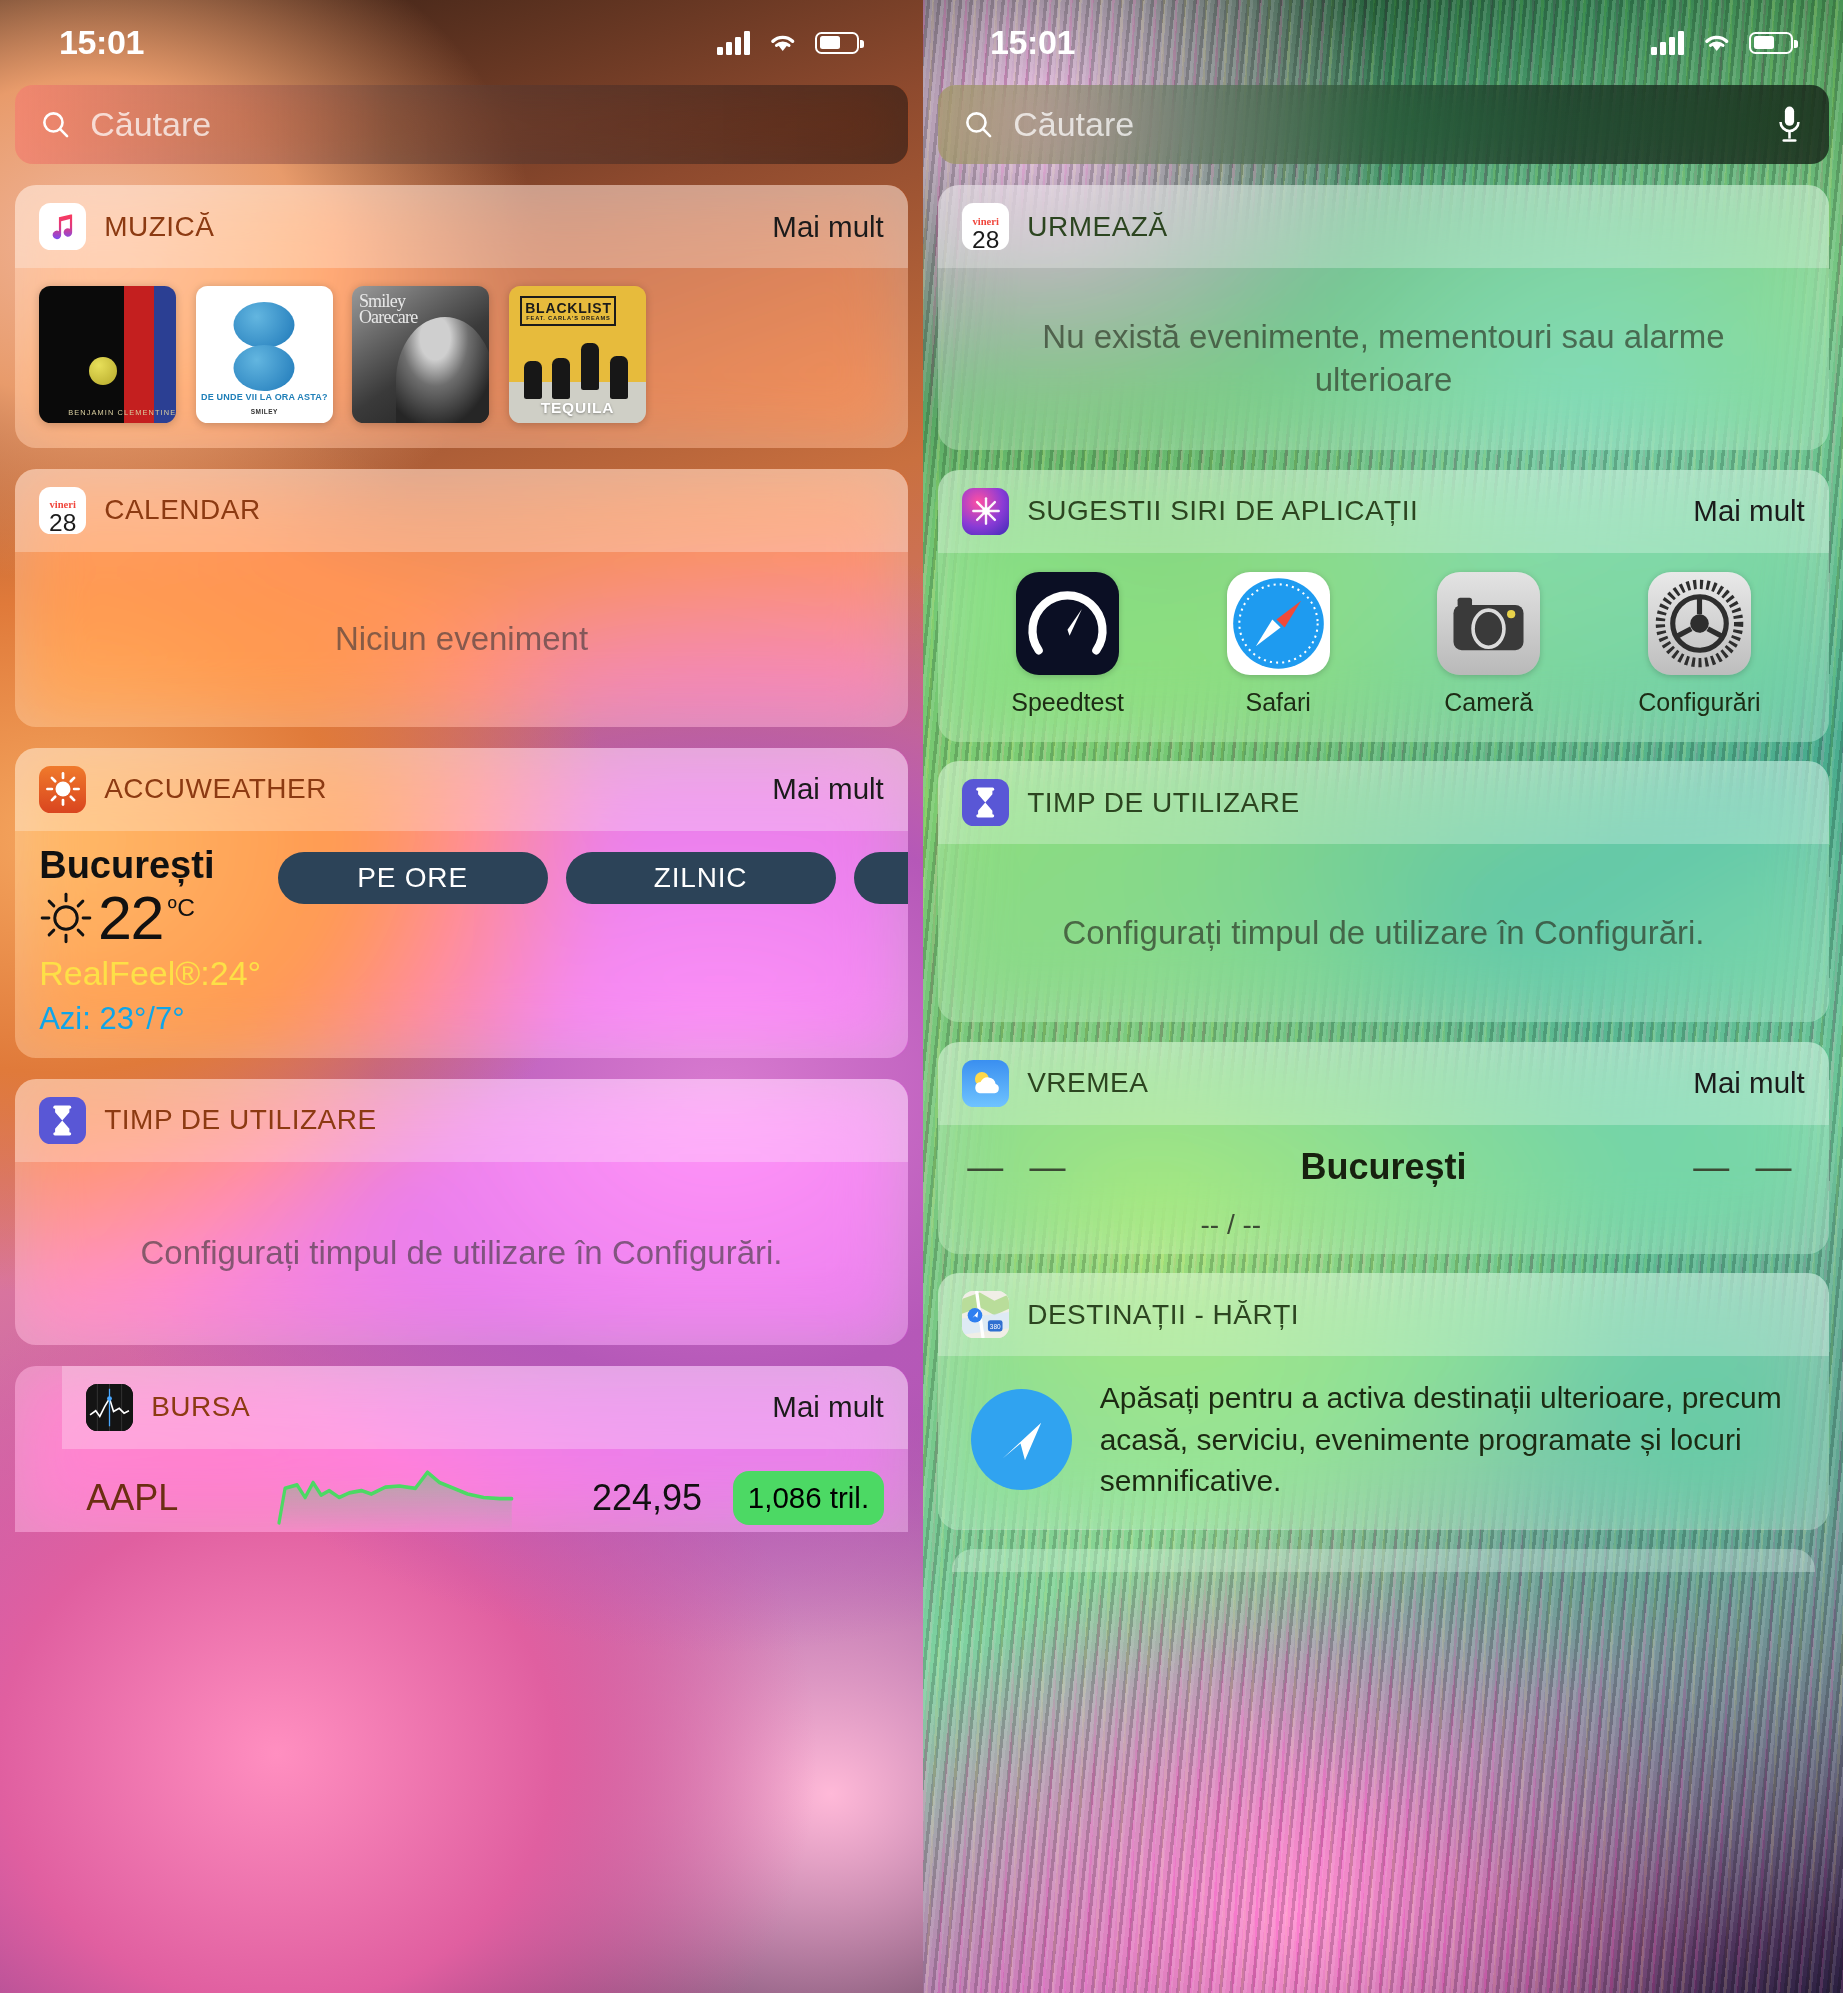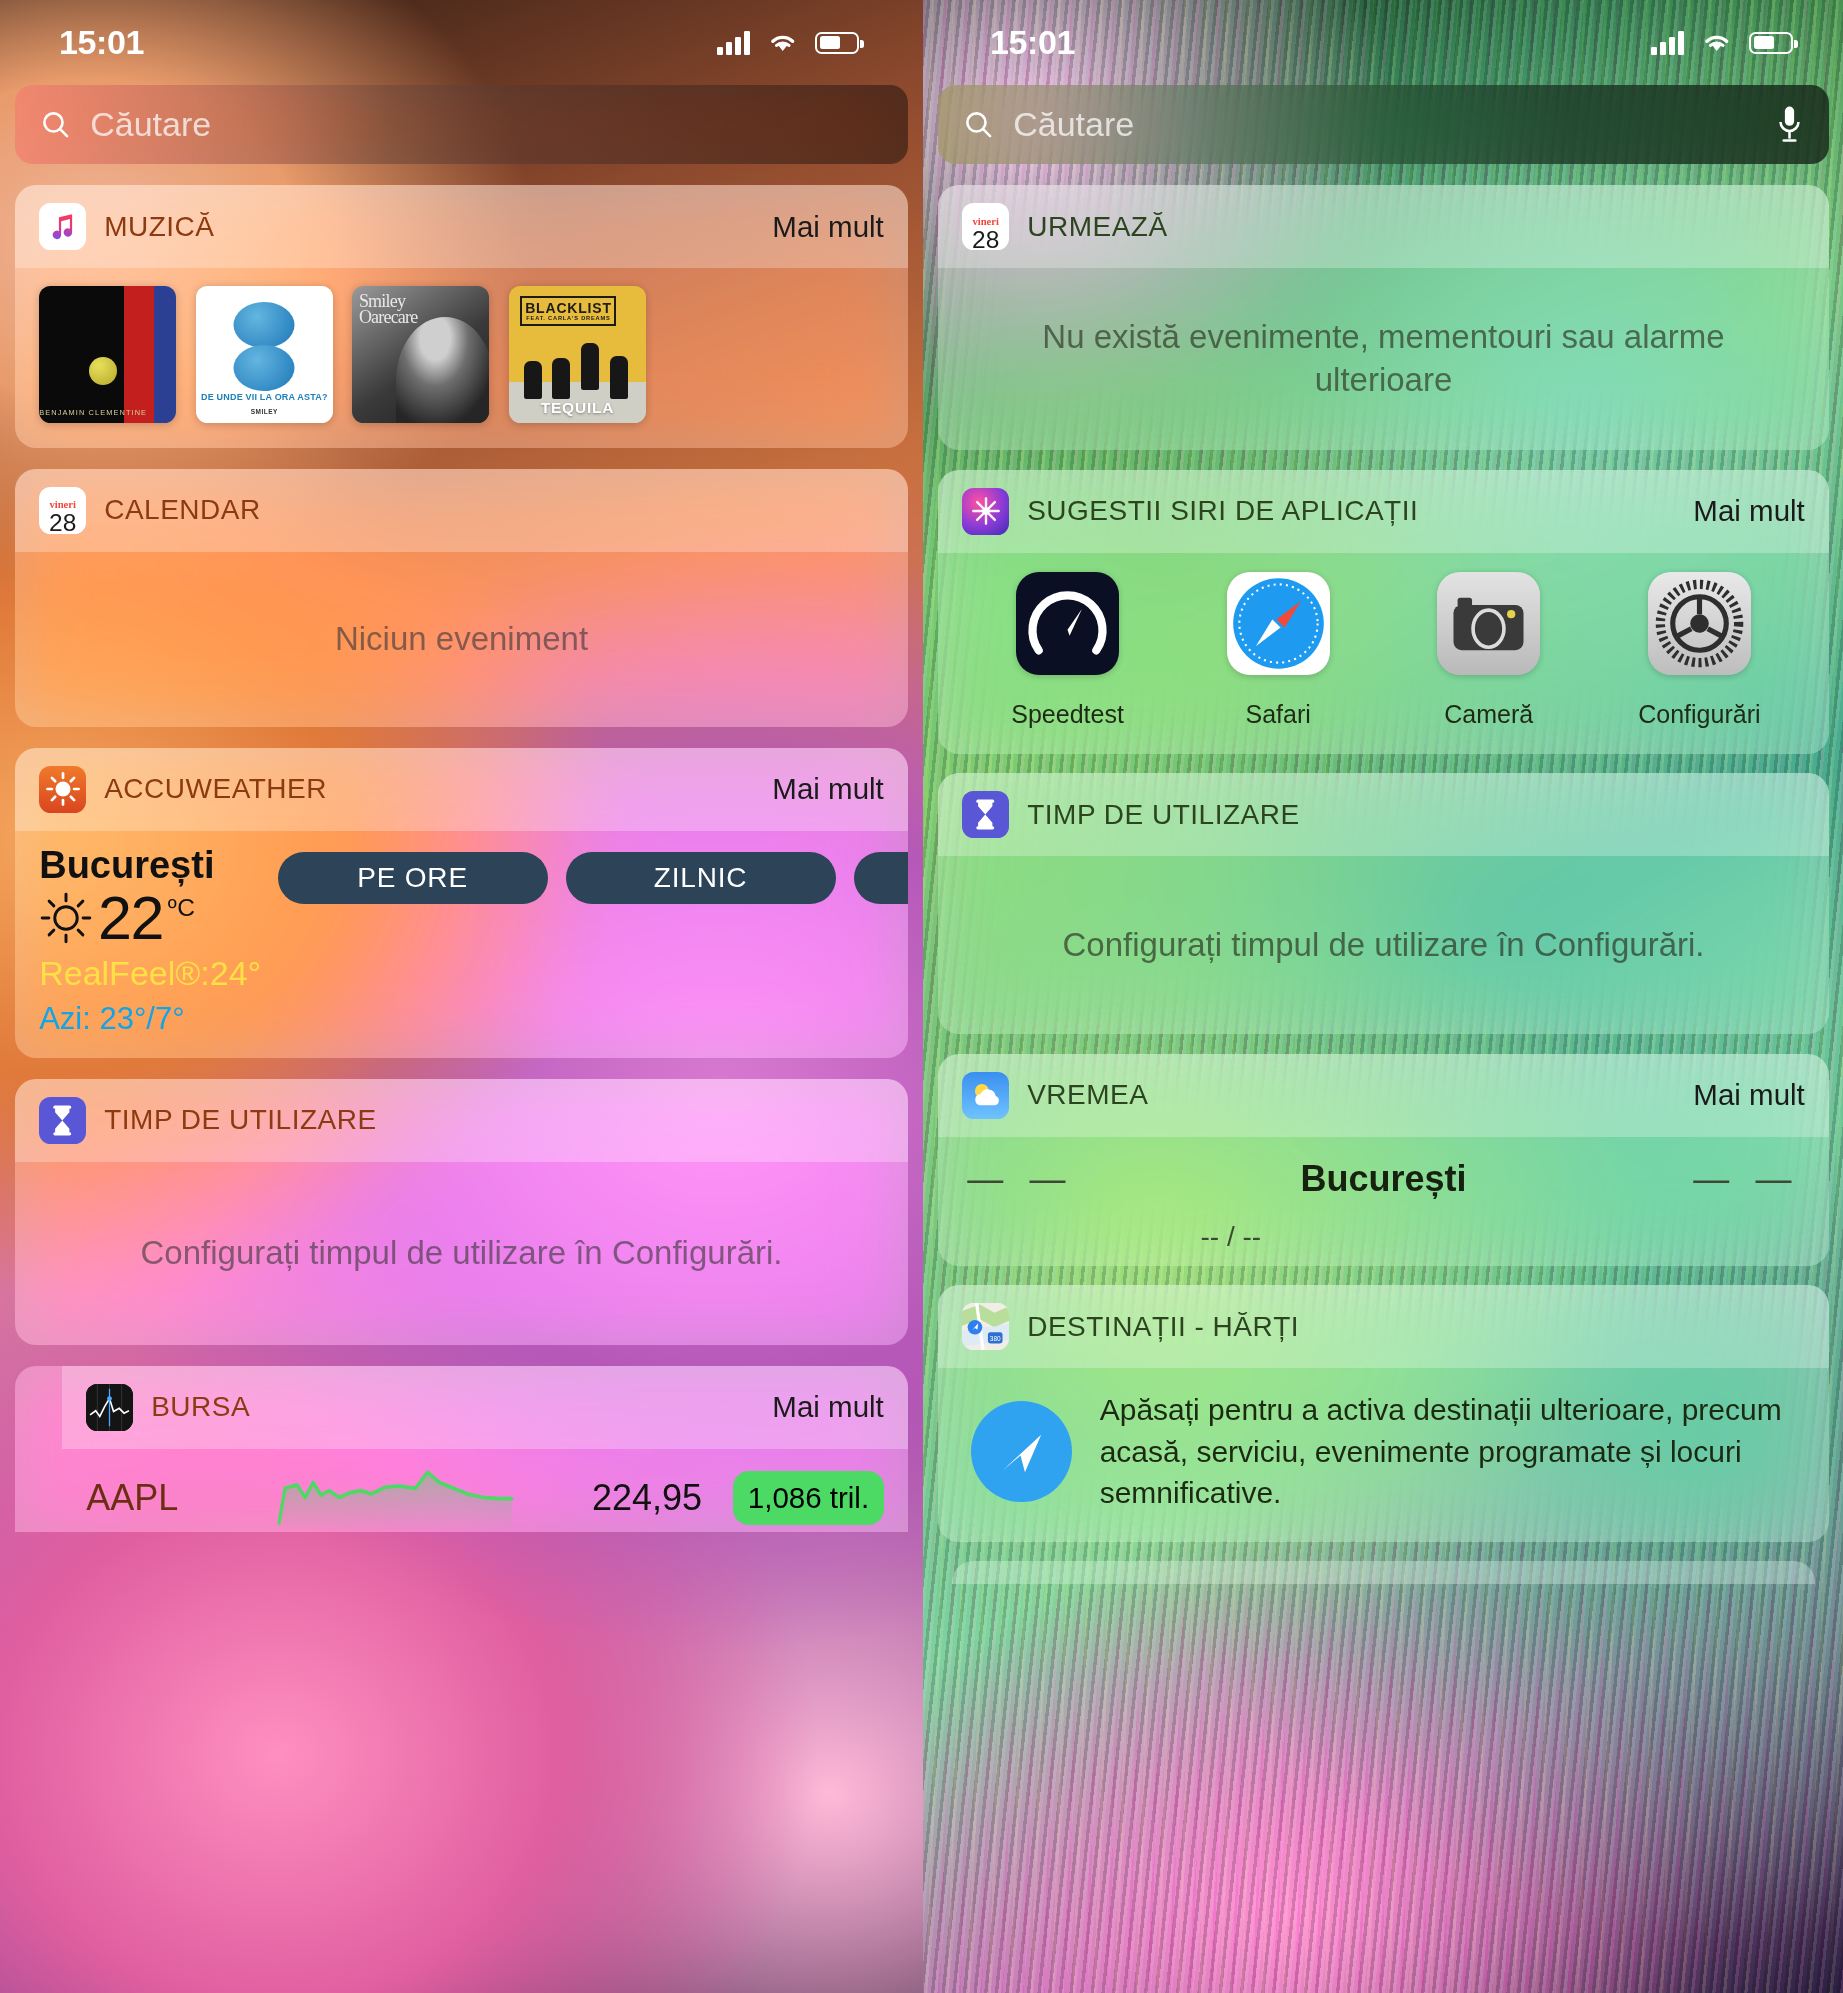--- a/index.html
+++ b/index.html
@@ -128,21 +128,21 @@
   .ic-maps{ background:linear-gradient(180deg,#f2f0ea,#dcd9d0); }
 
   
   .albums{ display:flex; gap:19.6px; }
   .album{
     width:137px; height:137px; border-radius:11.5px; overflow:hidden;
     position:relative; flex:0 0 auto; background:#222;
     box-shadow:0 1.6px 8.2px rgba(0,0,0,0.2);
   }
   .album .cap{
-    position:absolute; left:0; right:0; bottom:6.5px; text-align:left;
+    position:absolute; left:0; right:0; bottom:6.5px; text-align:right;
     font-size:7.4px; letter-spacing:1.1px; color:#d9cfa0;
   }
   .alb1{ background:linear-gradient(90deg,#0a0a0a 0 62%, #c41f1f 62% 84%, #2b3f93 84% 100%); }
   .alb1 .apple{ position:absolute; left:36%; top:52%; width:28px; height:28px; border-radius:50%;
     background:radial-gradient(circle at 35% 30%,#e8e05a,#b5a82a); }
   .alb2{ background:#fff; }
   .alb2 .hg{ position:absolute; left:50%; top:12%; transform:translateX(-50%);
     width:61px; height:90px; }
   .alb2 .hg b{ display:block; width:61px; height:46px; border-radius:50%;
     background:radial-gradient(circle at 38% 32%, #63b6e0, #1d77b8); }
@@ -192,21 +192,21 @@
   .stock-badge{
     background:#4cd964; color:#000000; font-size:29.5px; font-weight:400;
     border-radius:16px; padding:9.8px 14.7px; margin-left:14.7px; white-space:nowrap;
   }
 
   
   .apps{ display:flex; justify-content:space-around; padding:19.6px 8.2px 4.9px; }
   .app{ display:flex; flex-direction:column; align-items:center; gap:13px; width:147px; }
   .app .bigicon{ width:103px; height:103px; border-radius:23px; position:relative; overflow:hidden;
     box-shadow:0 1.6px 6.5px rgba(0,0,0,.18); }
-  .app .lbl{ font-size:25px; color:#1d2b14;margin-top:12px; }
+  .app .lbl{ font-size:25px; color:#1d2b14; }
   .ic-speedtest{ background:#0b0f24; }
   .ic-safari{ background:#fff; }
   .ic-camera{ background:linear-gradient(180deg,#e3e3e3,#b9b9b9); }
   .ic-settings{ background:linear-gradient(180deg,#e9e9e9,#bdbdbd); }
 
   
   .wx{ padding:21px 29.5px 13px; }
   .wx-top{ display:flex; align-items:center; }
   .wx-dash{ font-size:36px; color:#3c4a34; letter-spacing:8.2px; width:147px; }
   .wx-city{ flex:1 1 auto; text-align:center; font-size:36px; font-weight:700; color:#17210f; }

